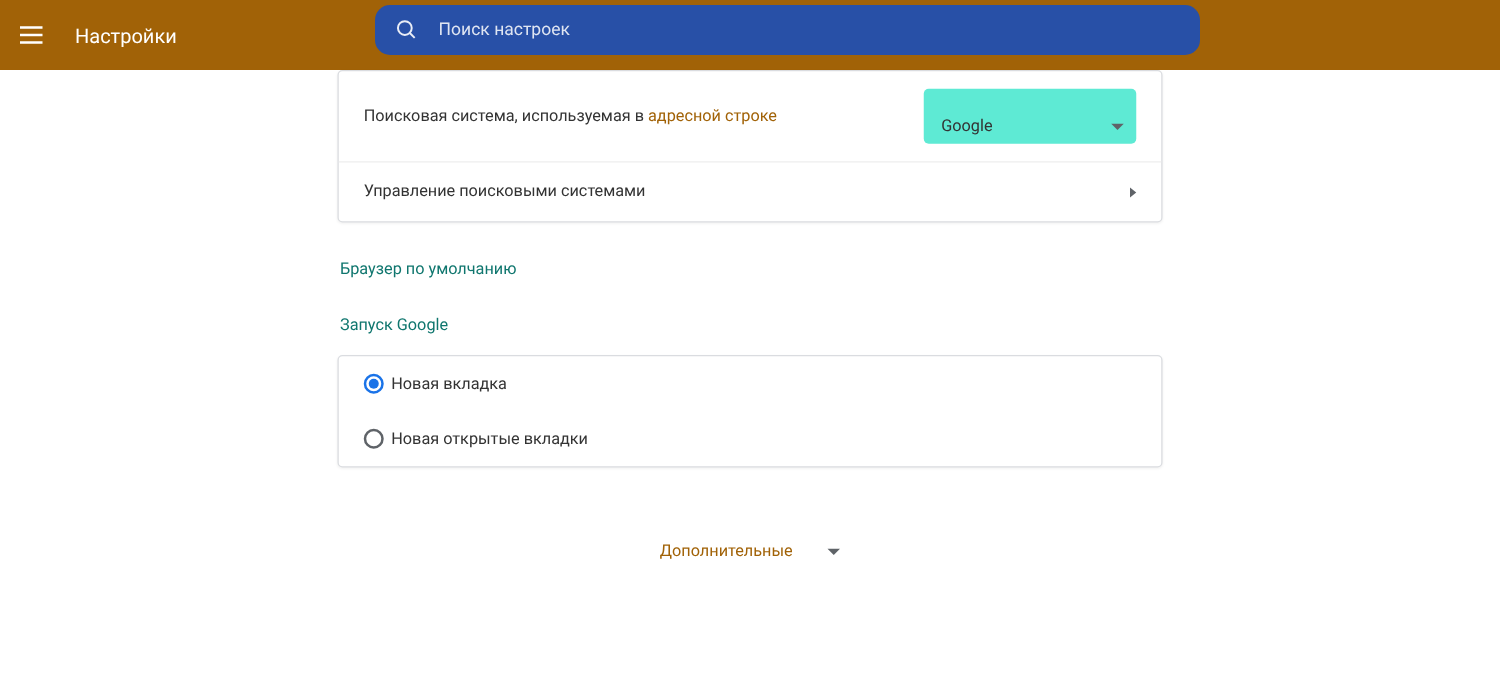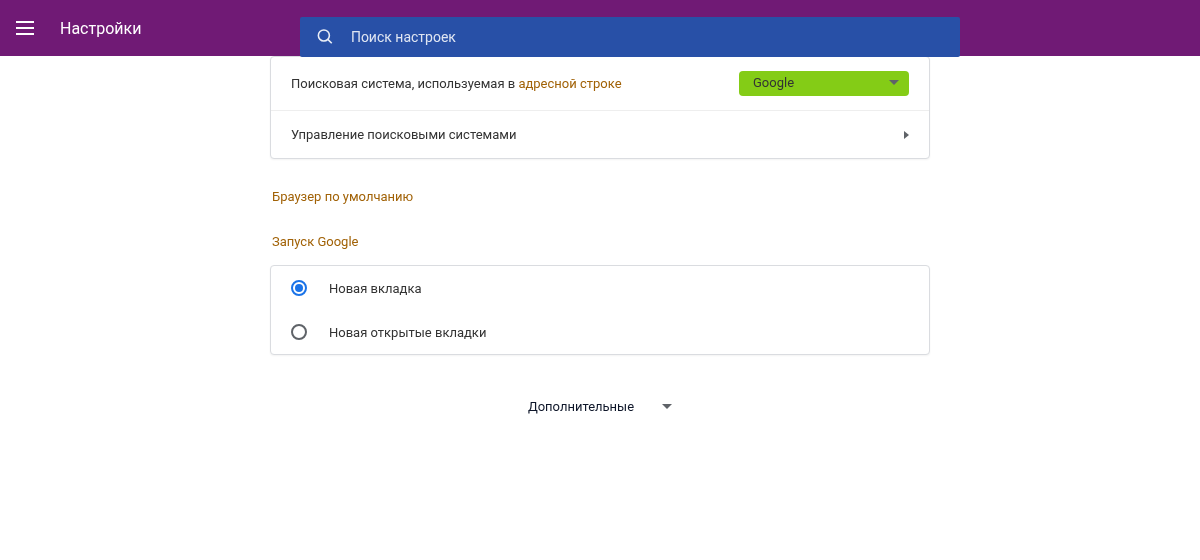--- a/index.html
+++ b/index.html
@@ -1,45 +1,45 @@
 <!DOCTYPE html>
 <html><head>
   <meta charset="utf-8">
   <style>
     * { margin: 0; padding: 0; box-sizing: border-box; font-family: Roboto, Arial, sans-serif; }
     body { background: #fff; width: 1200px; height: 560px; overflow: hidden; }
     
     .header {
-      background: #701a75;
+      background: #a16207;
       height: 56px;
       display: flex;
       align-items: center;
       padding: 0 16px;
     }
     .menu-btn {
       width: 24px; height: 24px;
       display: flex; flex-direction: column; justify-content: center; gap: 4px;
       cursor: pointer;
     }
     .menu-btn span { display: block; height: 2px; background: #fff; width: 18px; }
     .title { color: #fff; font-size: 16px; margin-left: 20px; font-weight: 400; }
     
     .search-wrap {
       margin-left: auto;
       margin-right: auto;
       width: 660px;
       height: 40px;
       background: #2850a7;
-      border-radius: 2px;
+      border-radius: 12px;
       display: flex;
       align-items: center;
       padding: 0 16px;
       position: absolute;
       left: 300px;
-      top: 17px;
+      top: 4px;
     }
     .search-icon { color: #fff; opacity: 0.9; }
     .search-input {
       background: transparent;
       border: none;
       outline: none;
       color: #fff;
       font-size: 14px;
       margin-left: 16px;
       width: 100%;
@@ -65,23 +65,23 @@
       padding: 14px 20px;
       min-height: 48px;
       font-size: 13px;
       color: #333;
     }
     .row + .row { border-top: 1px solid #eee; }
     .row-label { flex: 1; }
     .link { color: #a16207; }
     
     .select {
-      background: #84cc16;
+      background: #5eead4;
       border-radius: 4px;
-      padding: 4px 10px 6px 14px;
+      padding: 23px 10px 6px 14px;
       display: flex;
       align-items: center;
       gap: 40px;
       color: #333;
       font-size: 13px;
       cursor: pointer;
       min-width: 170px;
       justify-content: space-between;
     }
     .triangle-down {
@@ -92,31 +92,31 @@
     }
     .chevron-right {
       width: 0; height: 0;
       border-top: 4px solid transparent;
       border-bottom: 4px solid transparent;
       border-left: 5px solid #5f6368;
     }
     
     .section-title {
       font-size: 13px;
-      color: #a16207;
+      color: #0f766e;
       margin: 30px 0 16px 2px;
     }
     
     .radio-row {
       display: flex;
       align-items: center;
       padding: 14px 20px;
       font-size: 13px;
       color: #333;
-      gap: 22px;
+      gap: 6px;
       cursor: pointer;
     }
     .radio {
       width: 16px; height: 16px;
       border: 2px solid #5f6368;
       border-radius: 50%;
       position: relative;
       flex-shrink: 0;
     }
     .radio.checked {
@@ -129,23 +129,23 @@
       background: #1a73e8;
       border-radius: 50%;
       top: 2px; left: 2px;
     }
     
     .advanced {
       display: flex;
       align-items: center;
       justify-content: center;
       gap: 28px;
-      margin-top: 44px;
-      font-size: 13px;
-      color: #0f172a;
+      margin-top: 60px;
+      font-size: 13px;
+      color: #a16207;
       cursor: pointer;
     }
   </style>
 </head>
 <body>
 
 <div class="header">
   <div class="menu-btn">
     <span></span>
       <span></span>

